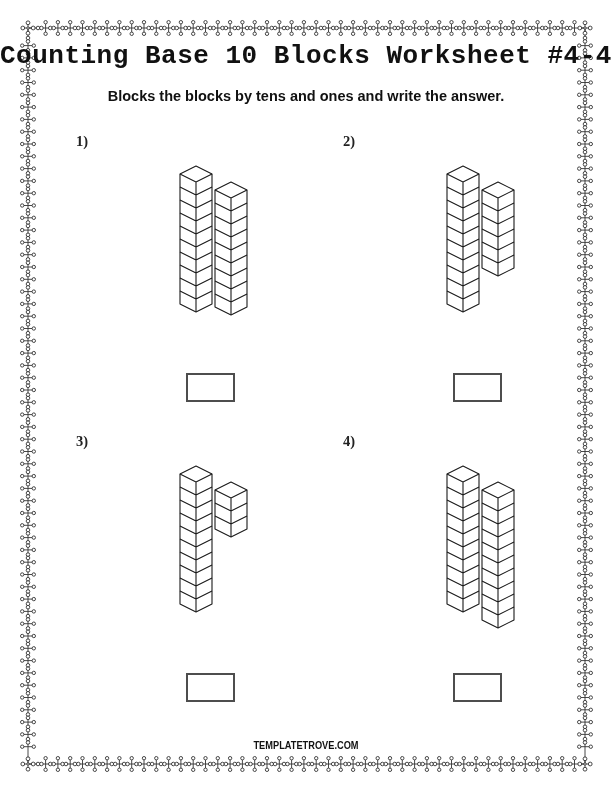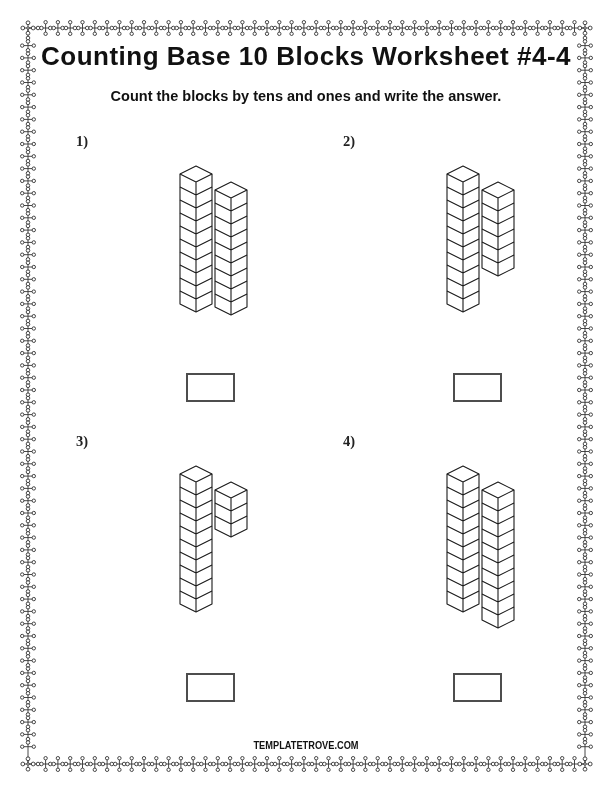--- a/index.html
+++ b/index.html
@@ -7,22 +7,21 @@
     position:relative;
     width:612px;height:792px;
     background:#fff;
     overflow:hidden;
     font-family:"Liberation Sans",sans-serif;
     color:#1a1a1a;
   }
   .border-svg{position:absolute;left:0;top:0;}
   .title{
     position:absolute;left:0;top:41px;width:612px;
-    text-align:center;
-    font-family:Liberation Sans, sans-serif;
+    font-family:Liberation Mono, monospace;
     font-weight:700;font-size:26px;letter-spacing:.5px;
     color:#111;
   }
   .instructions{
     position:absolute;left:0;top:88px;width:612px;
     text-align:center;
     font-weight:600;font-size:14.5px;color:#111;
   }
   .problem{position:absolute;width:260px;height:300px;}
   #p1{left:60px;top:130px;}
@@ -1103,21 +1102,21 @@
       <line x1="585" y1="758" x2="585" y2="770" stroke="#333333" stroke-width="0.9"></line>
       <circle cx="590.2" cy="764" r="1.9" fill="#fff" stroke="#333333" stroke-width="0.9"></circle>
       <circle cx="579.8" cy="764" r="1.9" fill="#fff" stroke="#333333" stroke-width="0.9"></circle>
       <circle cx="585" cy="769.2" r="1.9" fill="#fff" stroke="#333333" stroke-width="0.9"></circle>
       <circle cx="585" cy="758.8" r="1.9" fill="#fff" stroke="#333333" stroke-width="0.9"></circle>
       <circle cx="585" cy="764" r="1.2" fill="#fff" stroke="#333333" stroke-width="0.9"></circle>
     </svg>
 
   <div class="title">Counting Base 10 Blocks Worksheet #4-4</div>
 
-  <div class="instructions">Count the blocks by tens and ones and write the answer.</div>
+  <div class="instructions">Blocks the blocks by tens and ones and write the answer.</div>
 
   <div class="problem" id="p1">
     <svg class="blocks-svg" width="260" height="232" viewBox="0 0 260 232">
         <g>
           <path d="M136 36 L152 44 L152 174 L136 182 L120 174 L120 44 Z" fill="#fff" stroke="#1a1a1a" stroke-width="1.1" stroke-linejoin="round"></path>
           <path d="M120 44 L136 52 L152 44 M136 52 L136 182 M120 57 L136 65 L152 57 M120 70 L136 78 L152 70 M120 83 L136 91 L152 83 M120 96 L136 104 L152 96 M120 109 L136 117 L152 109 M120 122 L136 130 L152 122 M120 135 L136 143 L152 135 M120 148 L136 156 L152 148 M120 161 L136 169 L152 161" fill="none" stroke="#1a1a1a" stroke-width="1.1" stroke-linejoin="round"></path>
         </g>
         <g>
           <path d="M171 52 L187 60 L187 177 L171 185 L155 177 L155 60 Z" fill="#fff" stroke="#1a1a1a" stroke-width="1.1" stroke-linejoin="round"></path>
           <path d="M155 60 L171 68 L187 60 M171 68 L171 185 M155 73 L171 81 L187 73 M155 86 L171 94 L187 86 M155 99 L171 107 L187 99 M155 112 L171 120 L187 112 M155 125 L171 133 L187 125 M155 138 L171 146 L187 138 M155 151 L171 159 L187 151 M155 164 L171 172 L187 164" fill="none" stroke="#1a1a1a" stroke-width="1.1" stroke-linejoin="round"></path>

